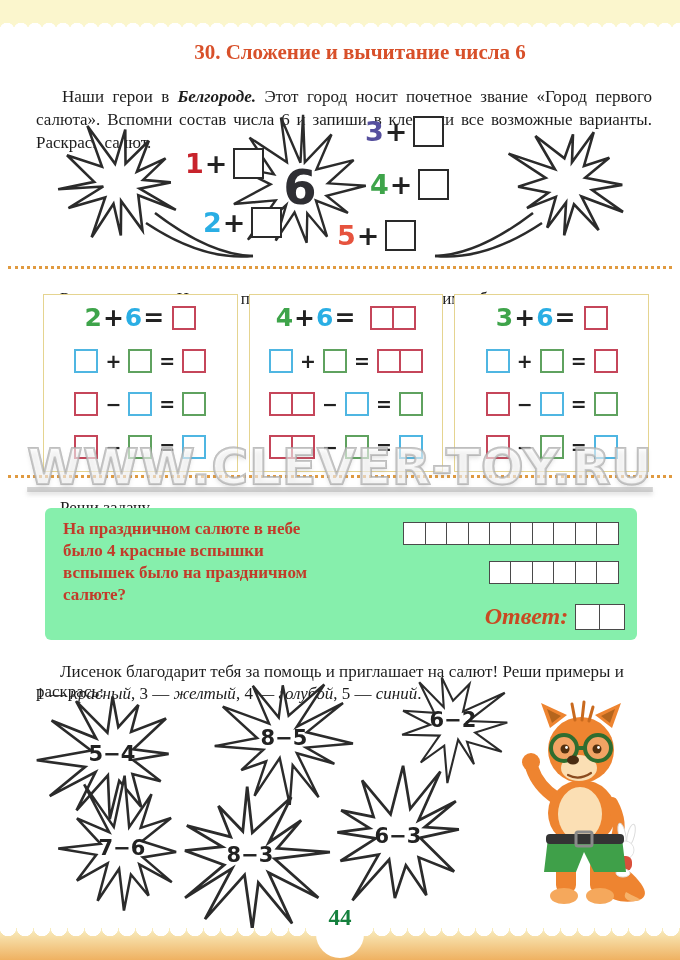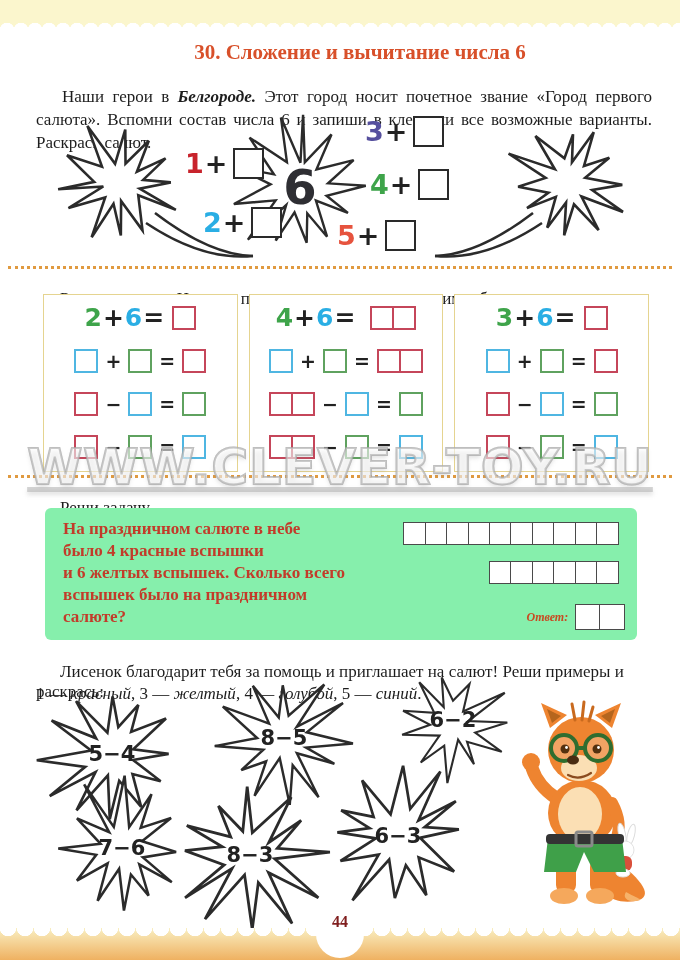--- a/index.html
+++ b/index.html
@@ -13,21 +13,21 @@
     background-image:radial-gradient(circle at 7px 12px,#fff 7px,rgba(255,255,255,0) 7.5px);
     background-size:14px 12px;background-repeat:repeat-x;}
   .band-bottom{position:absolute;bottom:0;left:0;right:0;height:32px;
     background:linear-gradient(#f9efc2,#efb161);}
   .band-bottom::before{content:"";position:absolute;left:0;right:0;top:0;height:12px;
     background-image:radial-gradient(circle at 8px 0px,#fff 8px,rgba(255,255,255,0) 8.5px);
     background-size:17px 12px;background-repeat:repeat-x;}
   .pgnum-circle{position:absolute;left:50%;bottom:2px;transform:translateX(-50%);
     width:48px;height:48px;border-radius:50%;background:#fff;}
   .pgnum{position:absolute;left:50%;bottom:29px;transform:translateX(-50%);
-    font-weight:bold;font-size:16px;color:#7f1d1d;}
+    font-weight:bold;font-size:23px;color:#15803d;}
 
   .page-title{position:absolute;top:40px;left:0;width:100%;text-align:center;
     font-weight:bold;font-size:21px;color:#d8502a;padding-left:20px;}
   .intro{position:absolute;top:68px;left:36px;right:28px;font-size:17px;line-height:23px;
     text-indent:26px;text-align:justify;}
   .intro .bi{font-weight:bold;font-style:italic;}
 
   
   .fw-top{position:absolute;top:112px;left:0;width:680px;height:150px;}
   .fw-svg{position:absolute;}
@@ -69,21 +69,21 @@
   
   .problem-box{position:absolute;top:508px;left:45px;width:592px;height:132px;
     background:#86efac;border-radius:6px;}
   .problem-text{position:absolute;left:18px;top:10px;font-weight:bold;font-size:17px;
     line-height:22px;color:#c23b2a;}
   .cells-row{position:absolute;display:flex;}
   .cell{width:23px;height:23px;background:#fff;border:1.6px solid #4a4a4a;margin-left:-1.6px;box-sizing:border-box;}
   .cells-r1{top:14px;right:18px;}
   .cells-r2{top:53px;right:18px;}
   .answer-row{position:absolute;right:12px;bottom:10px;display:flex;align-items:center;}
-  .answer-label{font-style:italic;font-weight:bold;font-size:12px;color:#c84a22;margin-right:8px;}
+  .answer-label{font-style:italic;font-weight:bold;font-size:24px;color:#c84a22;margin-right:8px;}
   .answer-row .cell{width:26px;height:26px;}
 
   .s4-line1{position:absolute;top:645px;left:36px;right:24px;font-size:17px;text-indent:24px;}
   .legend{position:absolute;top:667px;left:36px;right:24px;font-size:17px;}
   .legend .it{font-style:italic;}
 
   
   .fw-bottom{position:absolute;top:690px;left:0;width:680px;height:230px;}
   .bstar{position:absolute;}
   .beq{position:absolute;transform:translate(-50%,-50%);
@@ -251,21 +251,20 @@
 
 <div class="watermark">WWW.CLEVER-TOY.RU</div>
 
 <div class="divider" style="top:475px"></div>
 <p class="task-label">Реши задачу.</p>
 
 <div class="problem-box">
   <div class="problem-text">
     <div>На праздничном салюте в небе</div>
     <div>было 4 красные вспышки</div>
-    <div>и 6 желтых вспышек. Сколько всего</div>
     <div>вспышек было на праздничном</div>
     <div>салюте?</div>
   </div>
   <div class="cells-row cells-r1">
       <span class="cell"></span>
       <span class="cell"></span>
       <span class="cell"></span>
       <span class="cell"></span>
       <span class="cell"></span>
       <span class="cell"></span>

